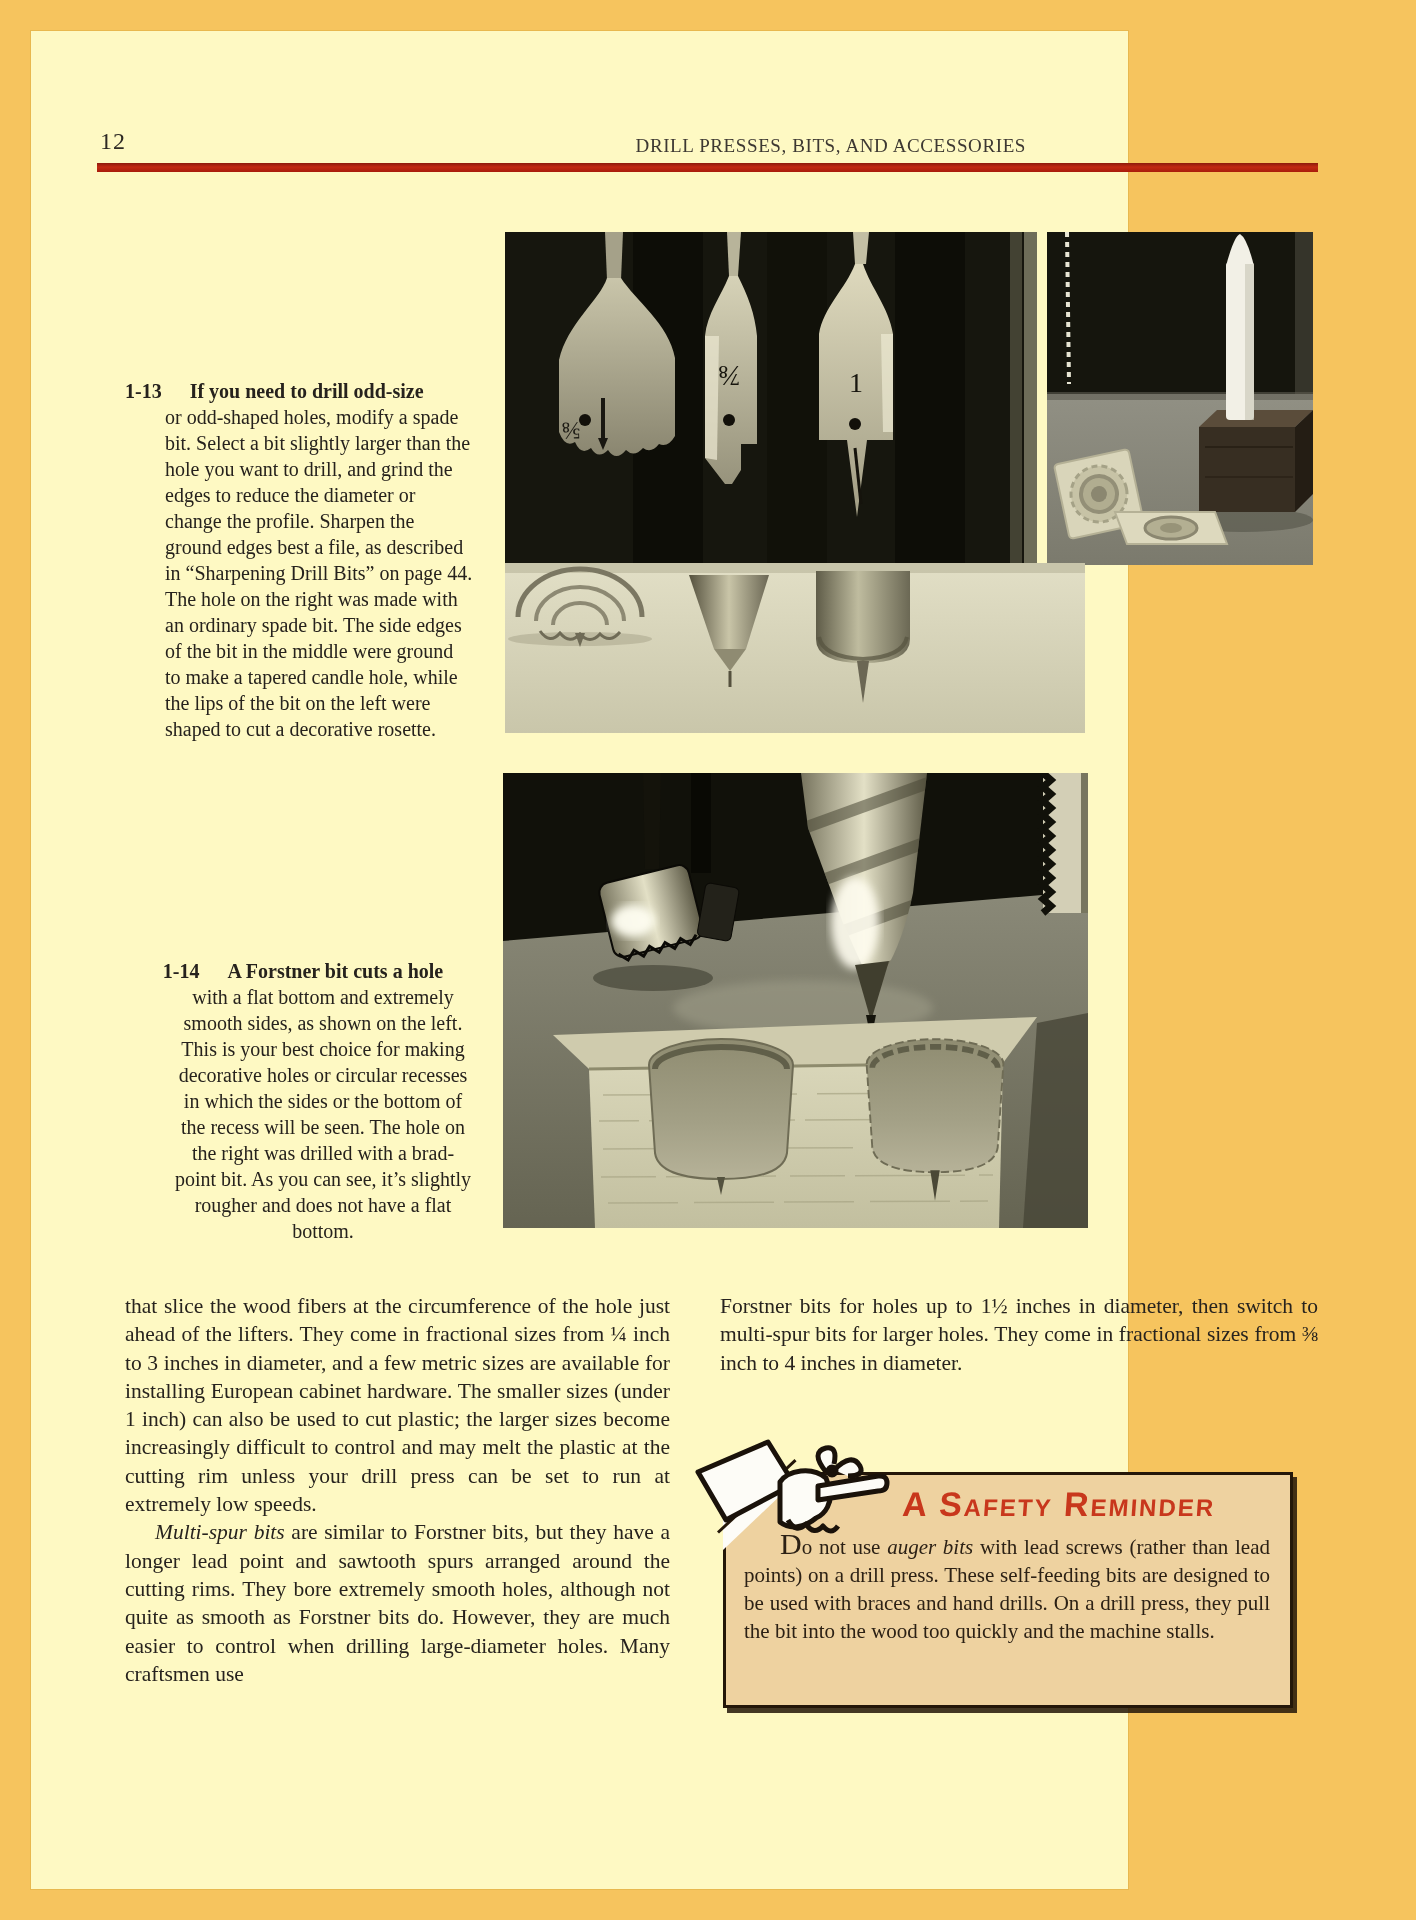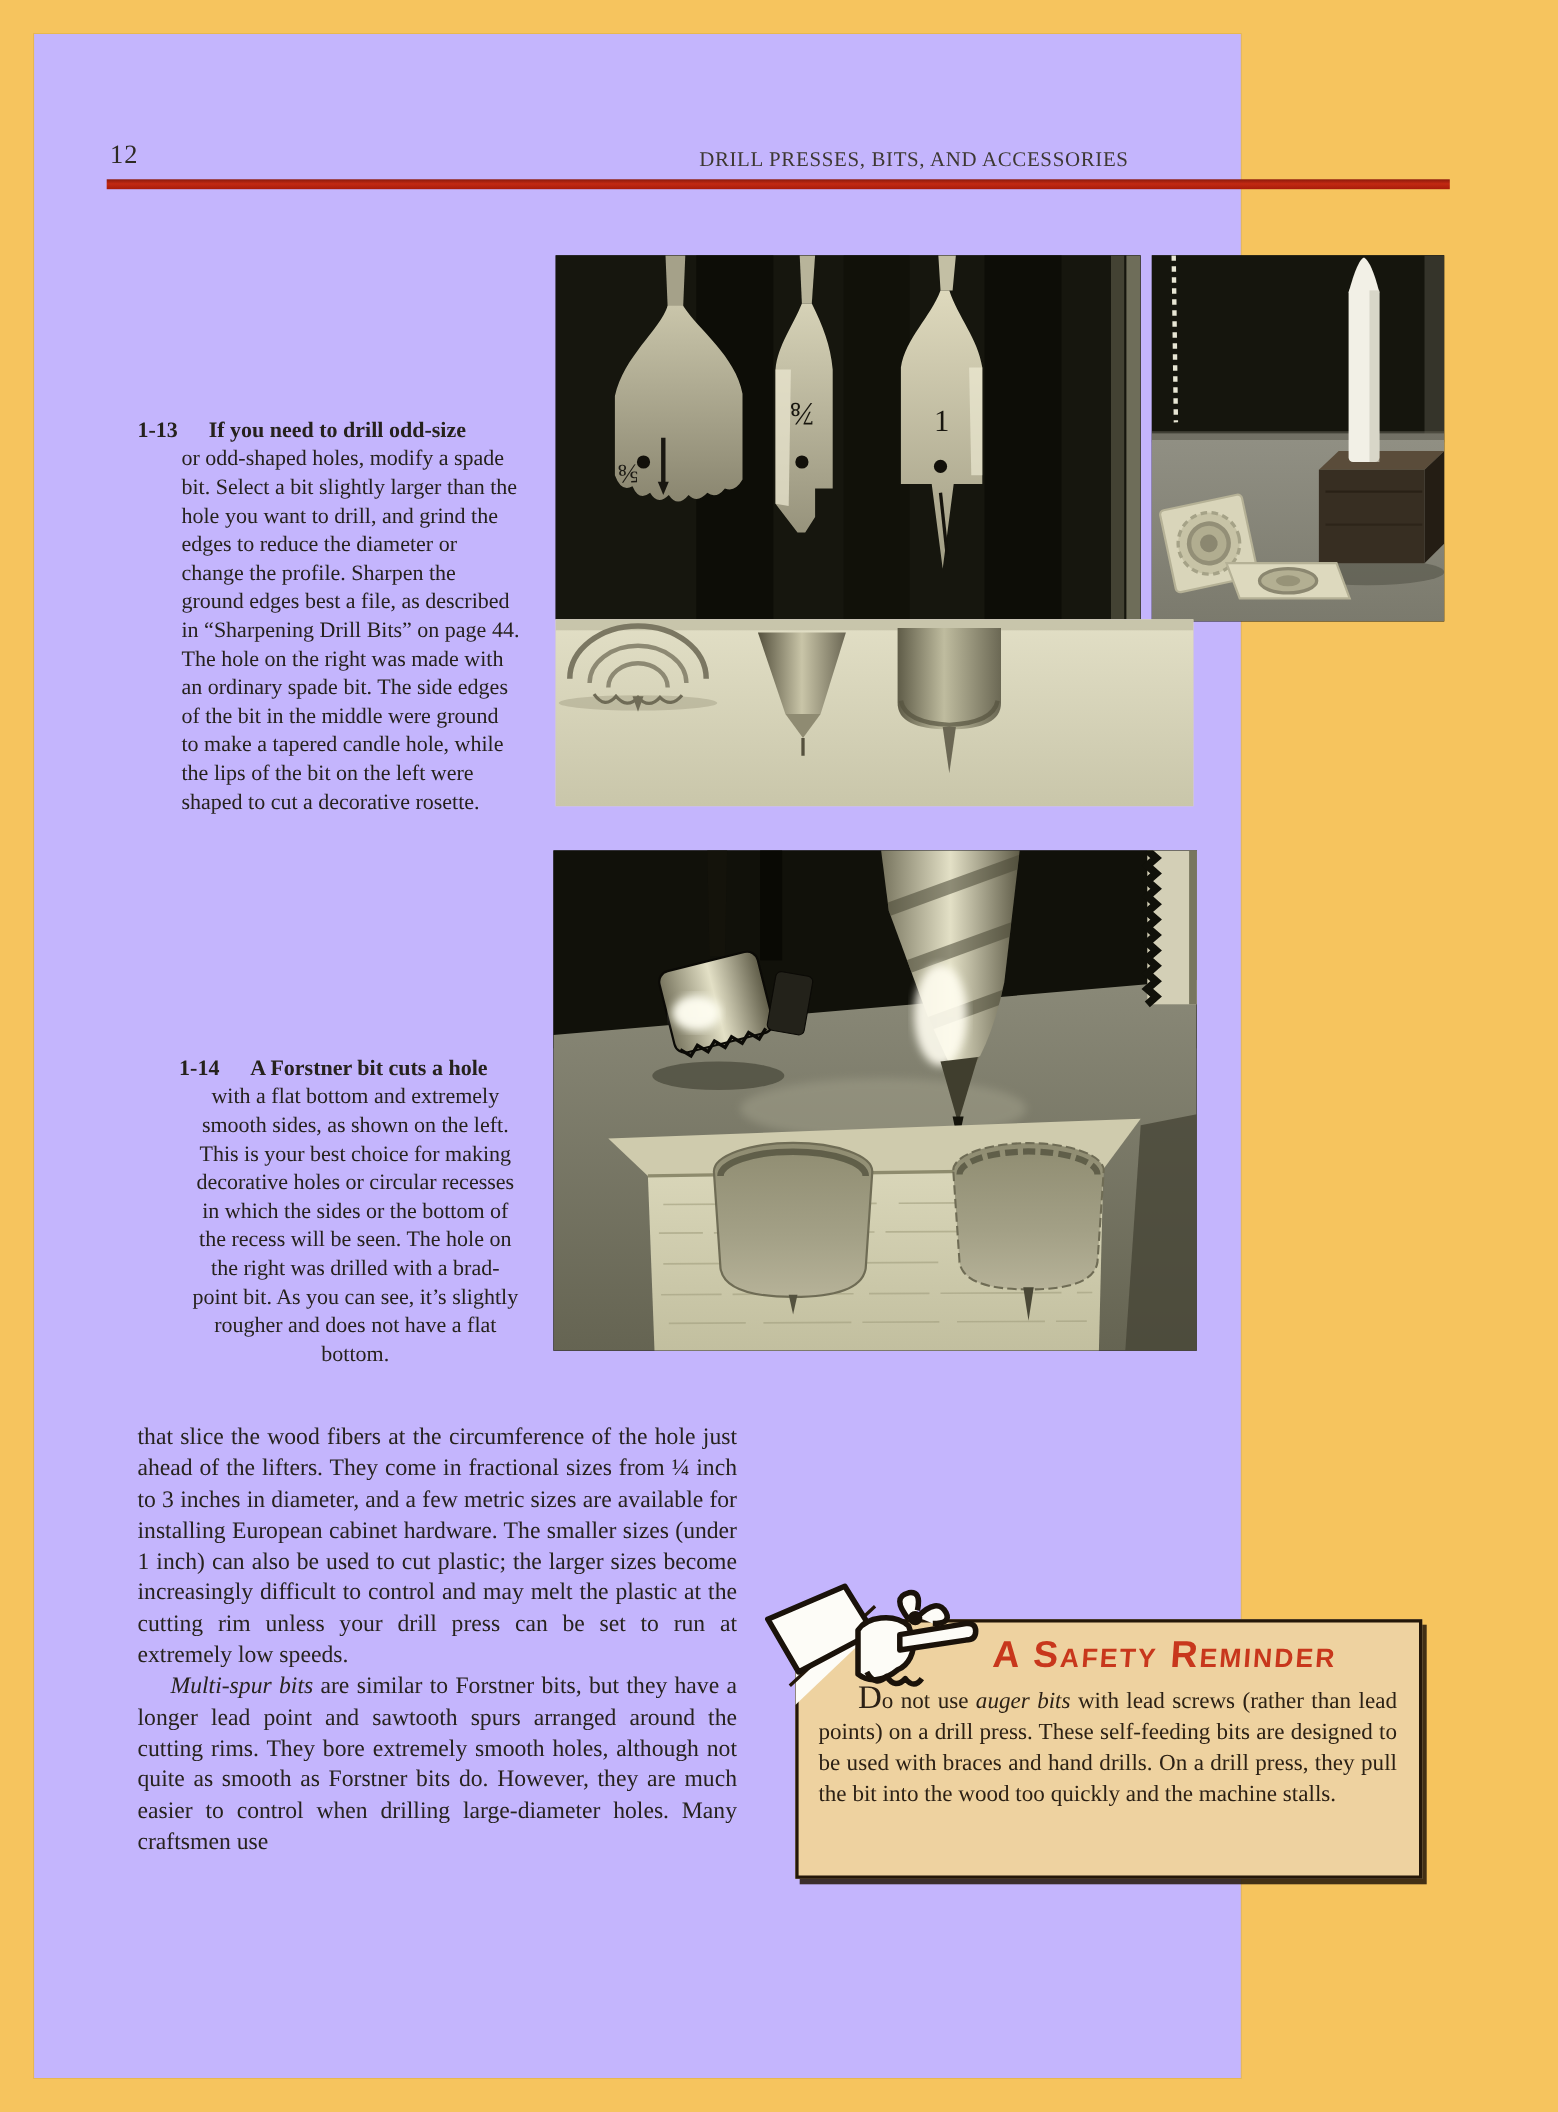--- a/index.html
+++ b/index.html
@@ -4,21 +4,21 @@
 <style>
   :root{
     --c-border:#f6c45e;
     --c-rule:#b21d0e;
     --c-safety-bg:#eed2a0;
     --c-safety-title:#c8371c;
   }
   *{margin:0;padding:0;box-sizing:border-box;}
   html,body{width:1416px;height:1920px;overflow:hidden;}
   body{background:var(--c-border);font-family:"Liberation Serif","DejaVu Serif",serif;color:#2b2722;}
-  .page{position:absolute;left:30px;top:30px;width:1099px;height:1860px;background:#c4b5fd;box-shadow:0 0 0 1px #e8b84f inset;}
+  .page{position:absolute;left:30px;top:30px;width:1099px;height:1860px;background:#fef9c3;box-shadow:0 0 0 1px #e8b84f inset;}
   .abs{position:absolute;}
   .pageno{left:70px;top:98px;font-size:24px;letter-spacing:1px;color:#2e2a24;}
   .runhead{top:105px;right:103px;font-size:19px;letter-spacing:0.6px;color:#3d3832;}
   .rule{left:67px;top:133px;width:1221px;height:9px;background:linear-gradient(180deg,#8c1a0c 0%,#c22912 45%,#a81c0b 100%);}
   
   .cap{width:356px;font-size:20px;line-height:26px;color:#26221d;}
   .cap13{left:95px;top:348px;}
   .cap14{left:95px;top:928px;text-align:center;}
   .cap-head{font-weight:bold;}
   .cap-label{margin-right:28px;}
@@ -325,20 +325,23 @@
           <polygon points="-5,54 0,86 5,54" fill="#4a4836"></polygon>
         </g>
       </g>
     </svg>
   </div>
 
   <div class="abs col col-left">
     <p>that slice the wood fibers at the circumference of the hole just ahead of the lifters. They come in fractional sizes from ¼ inch to 3 inches in diameter, and a few metric sizes are available for installing European cabinet hardware. The smaller sizes (under 1 inch) can also be used to cut plastic; the larger sizes become increasingly difficult to control and may melt the plastic at the cutting rim unless your drill press can be set to run at extremely low speeds.</p>
     <p class="indent"><span class="ital">Multi-spur bits</span><span> are similar to Forstner bits, but they have a longer lead point and sawtooth spurs arranged around the cutting rims. They bore extremely smooth holes, although not quite as smooth as Forstner bits do. However, they are much easier to control when drilling large-diameter holes. Many craftsmen use</span></p>
   </div>
+  <div class="abs col col-right">
+    <p>Forstner bits for holes up to 1½ inches in diameter, then switch to multi-spur bits for larger holes. They come in fractional sizes from ⅜ inch to 4 inches in diameter.</p>
+  </div>
 
   <div class="abs safety">
     <div class="abs safety-notch"></div>
     <div class="abs safety-notch-line"></div>
     <div class="safety-title">A Safety Reminder</div>
     <p class="safety-text"><span class="safety-drop">D</span><span>o not use </span><span class="ital">auger bits</span><span> with lead screws (rather than lead points) on a drill press. These self-feeding bits are designed to be used with braces and hand drills. On a drill press, they pull the bit into the wood too quickly and the machine stalls.</span></p>
   </div>
 
   <svg class="abs hand" viewBox="0 0 208 130">
     <g fill="#fdfcf7" stroke="#1a120a" stroke-width="5" stroke-linejoin="round">

